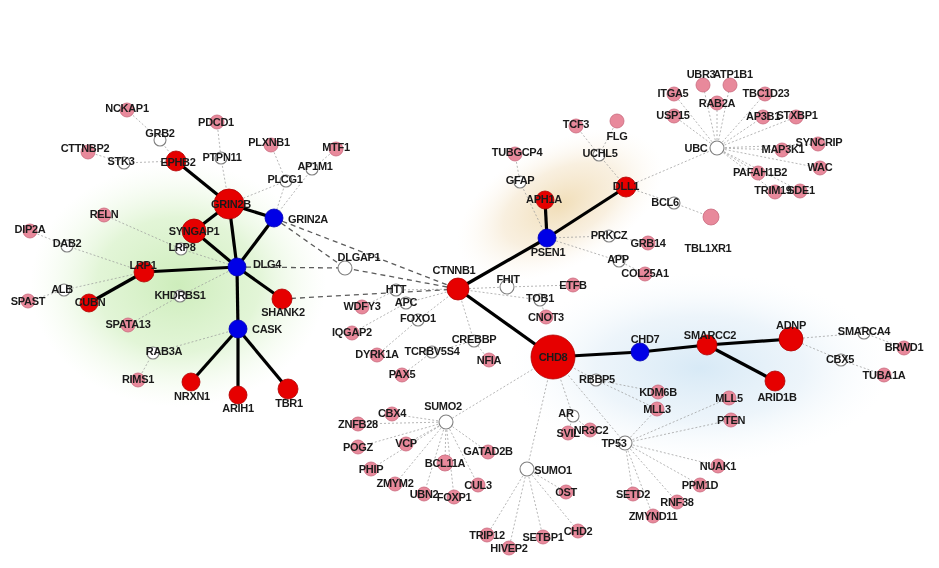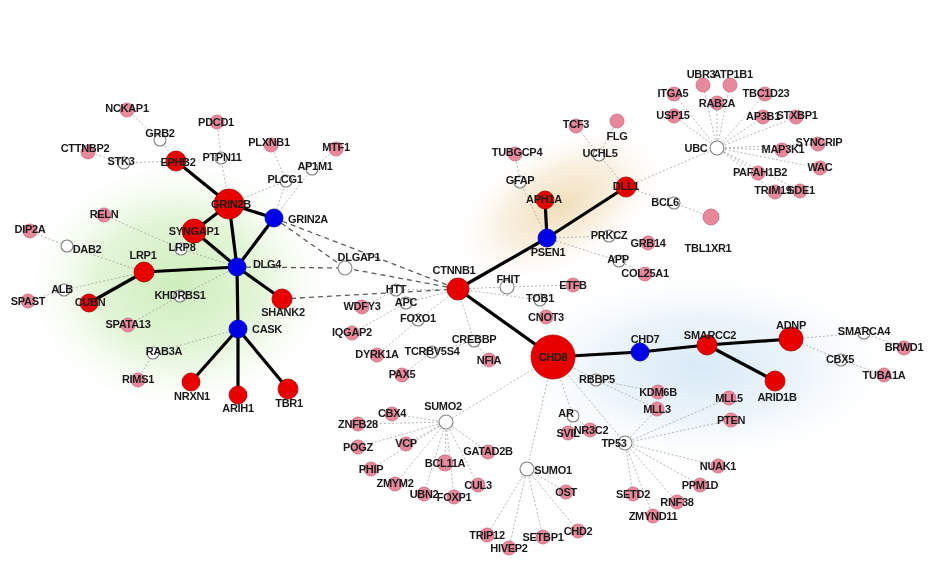--- a/index.html
+++ b/index.html
@@ -311,24 +311,24 @@
       <div class="nlabel" style="left: 269px; top: 142px;">PLXNB1</div>
       <div class="nlabel" style="left: 336px; top: 147px;">MTF1</div>
       <div class="nlabel" style="left: 315px; top: 166px;">AP1M1</div>
       <div class="nlabel" style="left: 285px; top: 179px;">PLCG1</div>
       <div class="nlabel" style="left: 231px; top: 204px;">GRIN2B</div>
       <div class="nlabel" style="left: 308px; top: 219px;">GRIN2A</div>
       <div class="nlabel" style="left: 104px; top: 214px;">RELN</div>
       <div class="nlabel" style="left: 194px; top: 231px;">SYNGAP1</div>
       <div class="nlabel" style="left: 30px; top: 229px;">DIP2A</div>
       <div class="nlabel" style="left: 182px; top: 247px;">LRP8</div>
-      <div class="nlabel" style="left: 67px; top: 249px; margin-left: 20px;">DAB2</div>
+      <div class="nlabel" style="left: 67px; top: 243px;">DAB2</div>
       <div class="nlabel" style="left: 267px; top: 264px;">DLG4</div>
       <div class="nlabel" style="left: 359px; top: 257px;">DLGAP1</div>
-      <div class="nlabel" style="left: 143px; top: 255px;">LRP1</div>
+      <div class="nlabel" style="left: 143px; top: 265px;">LRP1</div>
       <div class="nlabel" style="left: 62px; top: 289px;">ALB</div>
       <div class="nlabel" style="left: 90px; top: 302px;">CUBN</div>
       <div class="nlabel" style="left: 28px; top: 301px;">SPAST</div>
       <div class="nlabel" style="left: 180px; top: 295px;">KHDRBS1</div>
       <div class="nlabel" style="left: 283px; top: 312px;">SHANK2</div>
       <div class="nlabel" style="left: 128px; top: 324px; text-align: right;">SPATA13</div>
       <div class="nlabel" style="left: 267px; top: 329px;">CASK</div>
       <div class="nlabel" style="left: 154px; top: 351px; padding-left: 20px;">RAB3A</div>
       <div class="nlabel" style="left: 138px; top: 379px;">RIMS1</div>
       <div class="nlabel" style="left: 192px; top: 396px;">NRXN1</div>

